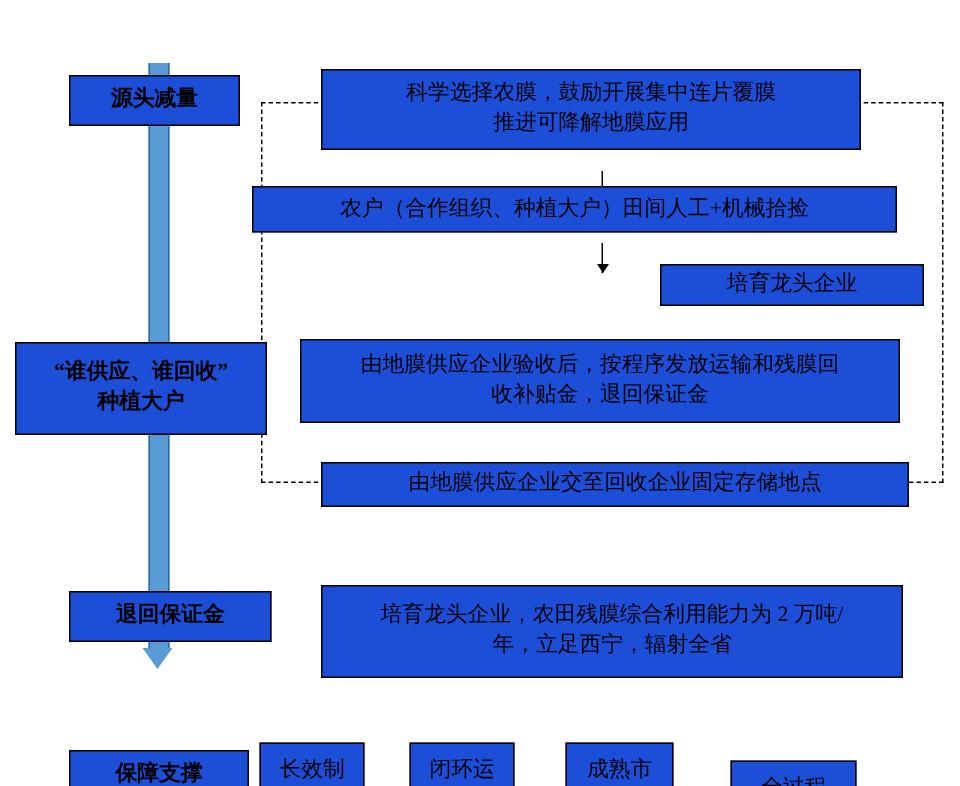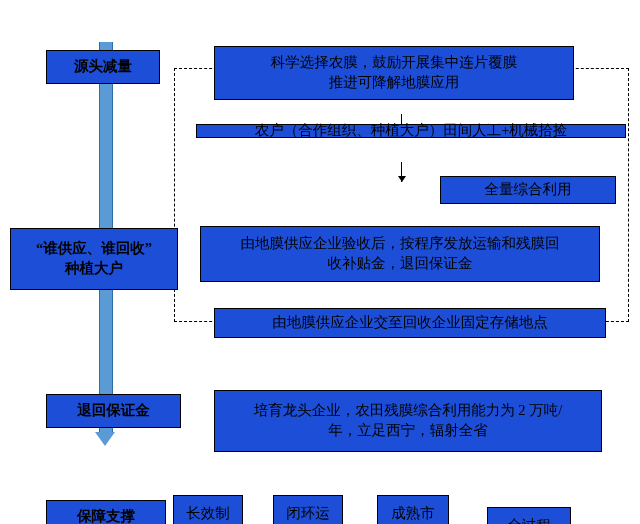--- a/index.html
+++ b/index.html
@@ -112,26 +112,26 @@
 
   <div class="box" style="left:214px; top:4px; width:360px; height:54px;">
     <span class="txt">科学选择农膜，鼓励开展集中连片覆膜
 推进可降解地膜应用</span>
   </div>
 
   <div class="box bold" style="left:46px; top:458px; width:120px; height:34px;">
     <span class="txt">保障支撑</span>
   </div>
 
-  <div class="box" style="left:196px; top:82px; width:430px; height:14px;align-items:center;">
+  <div class="box" style="left:168px; top:82px; width:430px; height:31px;align-items:center;">
     <span class="txt">农户（合作组织、种植大户）田间人工+机械拾捡</span>
   </div>
 
   <div class="box" style="left:440px; top:134px; width:176px; height:28px;">
-    <span class="txt">全量综合利用</span>
+    <span class="txt">培育龙头企业</span>
   </div>
 
   <div class="box" style="left:200px; top:184px; width:400px; height:56px;">
     <span class="txt">由地膜供应企业验收后，按程序发放运输和残膜回
 收补贴金，退回保证金</span>
   </div>
 
   <div class="box" style="left:214px; top:266px; width:392px; height:30px;">
     <span class="txt">由地膜供应企业交至回收企业固定存储地点</span>
   </div>

